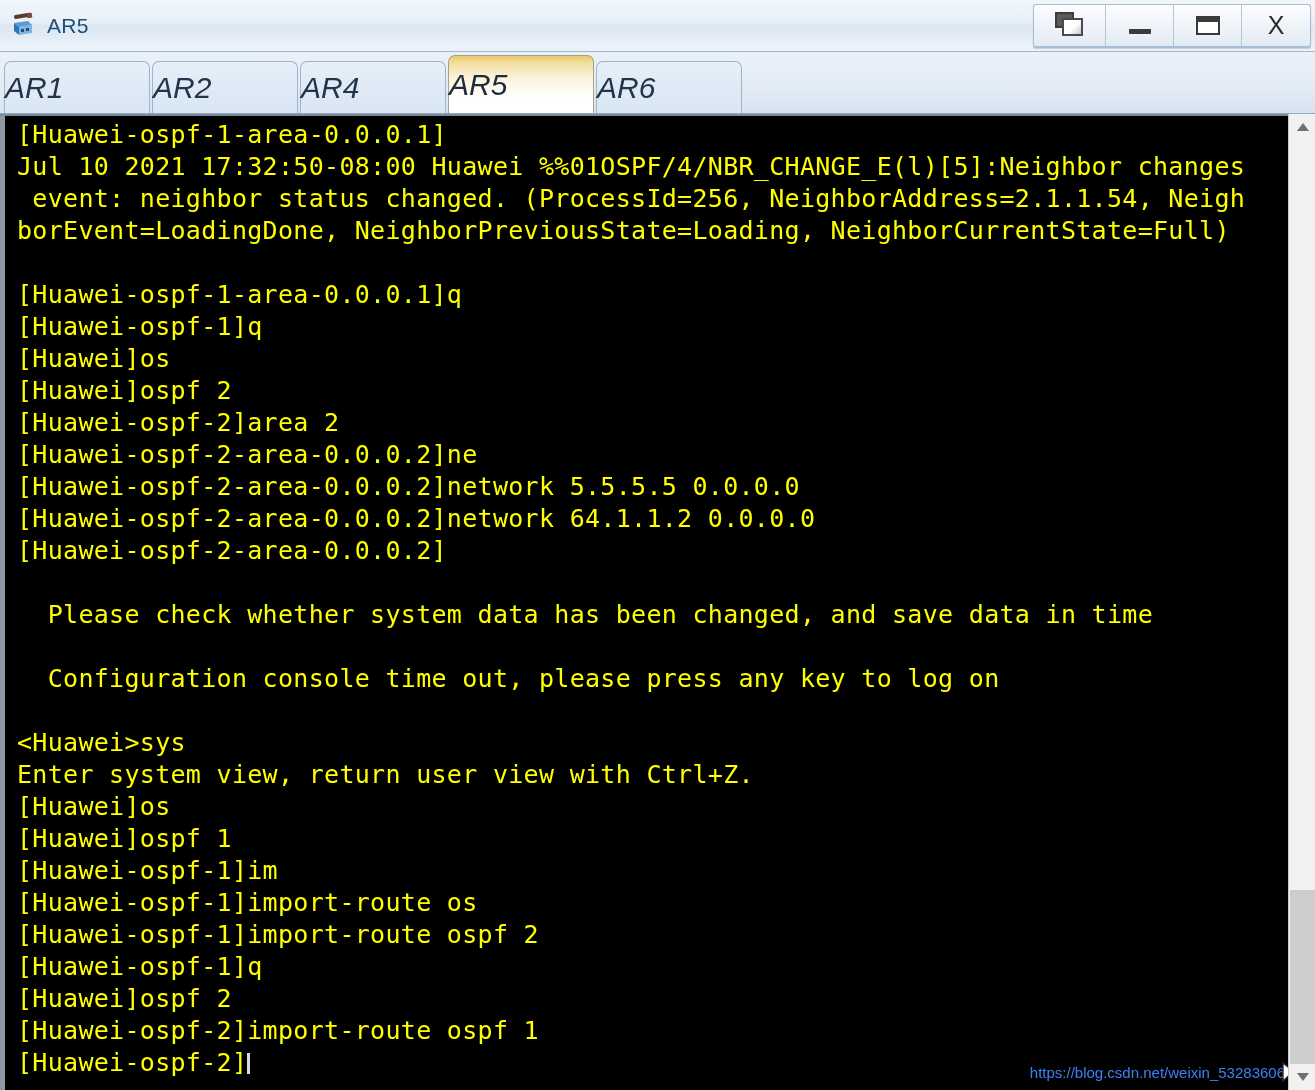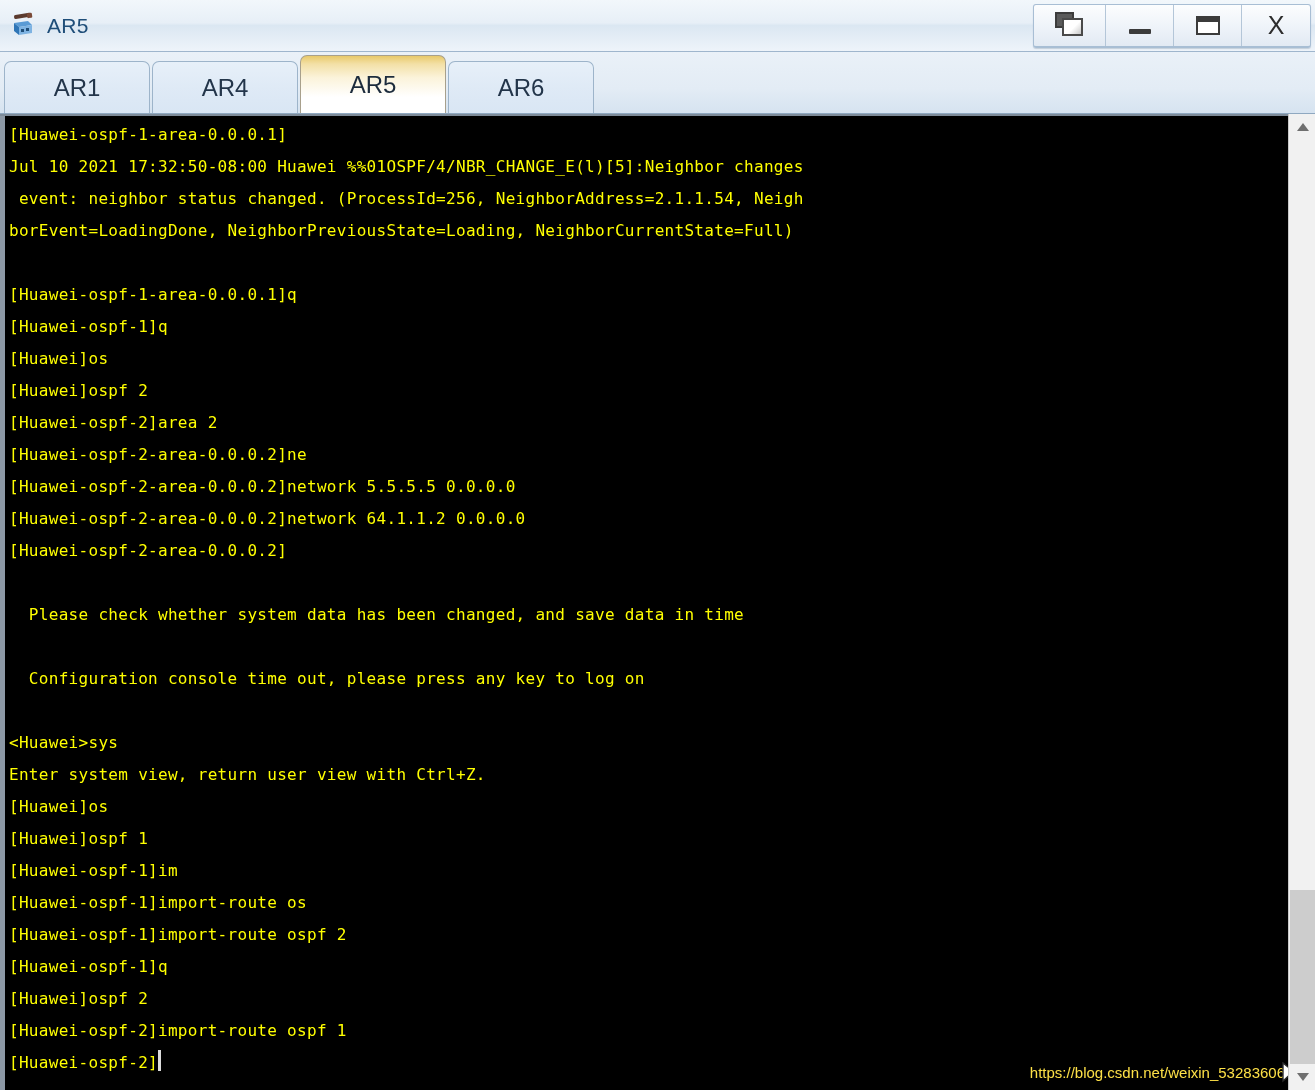--- a/index.html
+++ b/index.html
@@ -65,23 +65,24 @@
     border-bottom: 1px solid #8fa8c0;
     display: flex; align-items: flex-end;
     padding: 0 2px 0 4px;
   }
   .tab {
     height: 52px; width: 146px; margin-right: 2px;
     border: 1px solid #9db4ca;
     border-bottom: none;
     border-radius: 7px 7px 0 0;
     background: linear-gradient(to bottom,#e7f0f9 0%, #dfeaf6 50%, #d9e6f4 100%);
-    display: flex; align-items: center; justify-content: center;
-    font-size: 24px; color: #23354a;
+    display: flex; align-items: center; 
+    font-size: 30px; color: #23354a;
     position: relative;
+    font-style: italic;
   }
   .tab.active {
     background: linear-gradient(to bottom,#e8c96a 0%, #f3e0a6 14%, #fbf3da 38%, #ffffff 72%, #ffffff 100%);
     border-color: #a8a08c;
     height: 58px;
     color: #1d2c3d;
     z-index: 3;
   }
 
   
@@ -93,38 +94,38 @@
     display: flex;
   }
   #term-gutter { width: 5px; background: #8d99a6; flex: 0 0 auto; }
   #terminal {
     flex: 1 1 auto; background: #000; position: relative;
     overflow: hidden;
     padding: 3px 0 0 0;
   }
   #term-lines {
     font-family: "DejaVu Sans Mono", "Liberation Mono", monospace;
-    font-size: 16px;
+    font-size: 25px;
     line-height: 32px;
     color: #ffff00;
     white-space: pre;
     letter-spacing: 0.3px;
-    padding-left: 4px;
+    padding-left: 12px;
   }
   #term-lines .ln { height: 32px; }
   .cursor {
     display: inline-block; width: 3px; height: 21px;
     background: #dcdcdc; vertical-align: -3px;
   }
 
   
   #watermark {
     position: absolute; right: 30px; bottom: 9px;
     font-family: "Liberation Sans", sans-serif;
-    font-size: 15px; color: #fde047;
+    font-size: 15px; color: #3b82f6;
     white-space: nowrap; overflow: hidden; width: 272px; text-align: right;
   }
   
   #mouse-pointer {
     position: absolute; right: 18px; bottom: 6px;
     width: 0; height: 0;
   }
   #mouse-pointer svg { position:absolute; right:-6px; bottom:-4px; }
 
   
@@ -189,20 +190,23 @@
       <span class="ic-close">X</span>
     </div>
   </div>
 </div>
 
 <div id="tabstrip">
     <div class="tab">
       <span>AR1</span>
     </div>
     <div class="tab">
+      <span>AR2</span>
+    </div>
+    <div class="tab">
       <span>AR4</span>
     </div>
     <div class="tab active">
       <span>AR5</span>
     </div>
     <div class="tab">
       <span>AR6</span>
     </div>
   </div>
 

